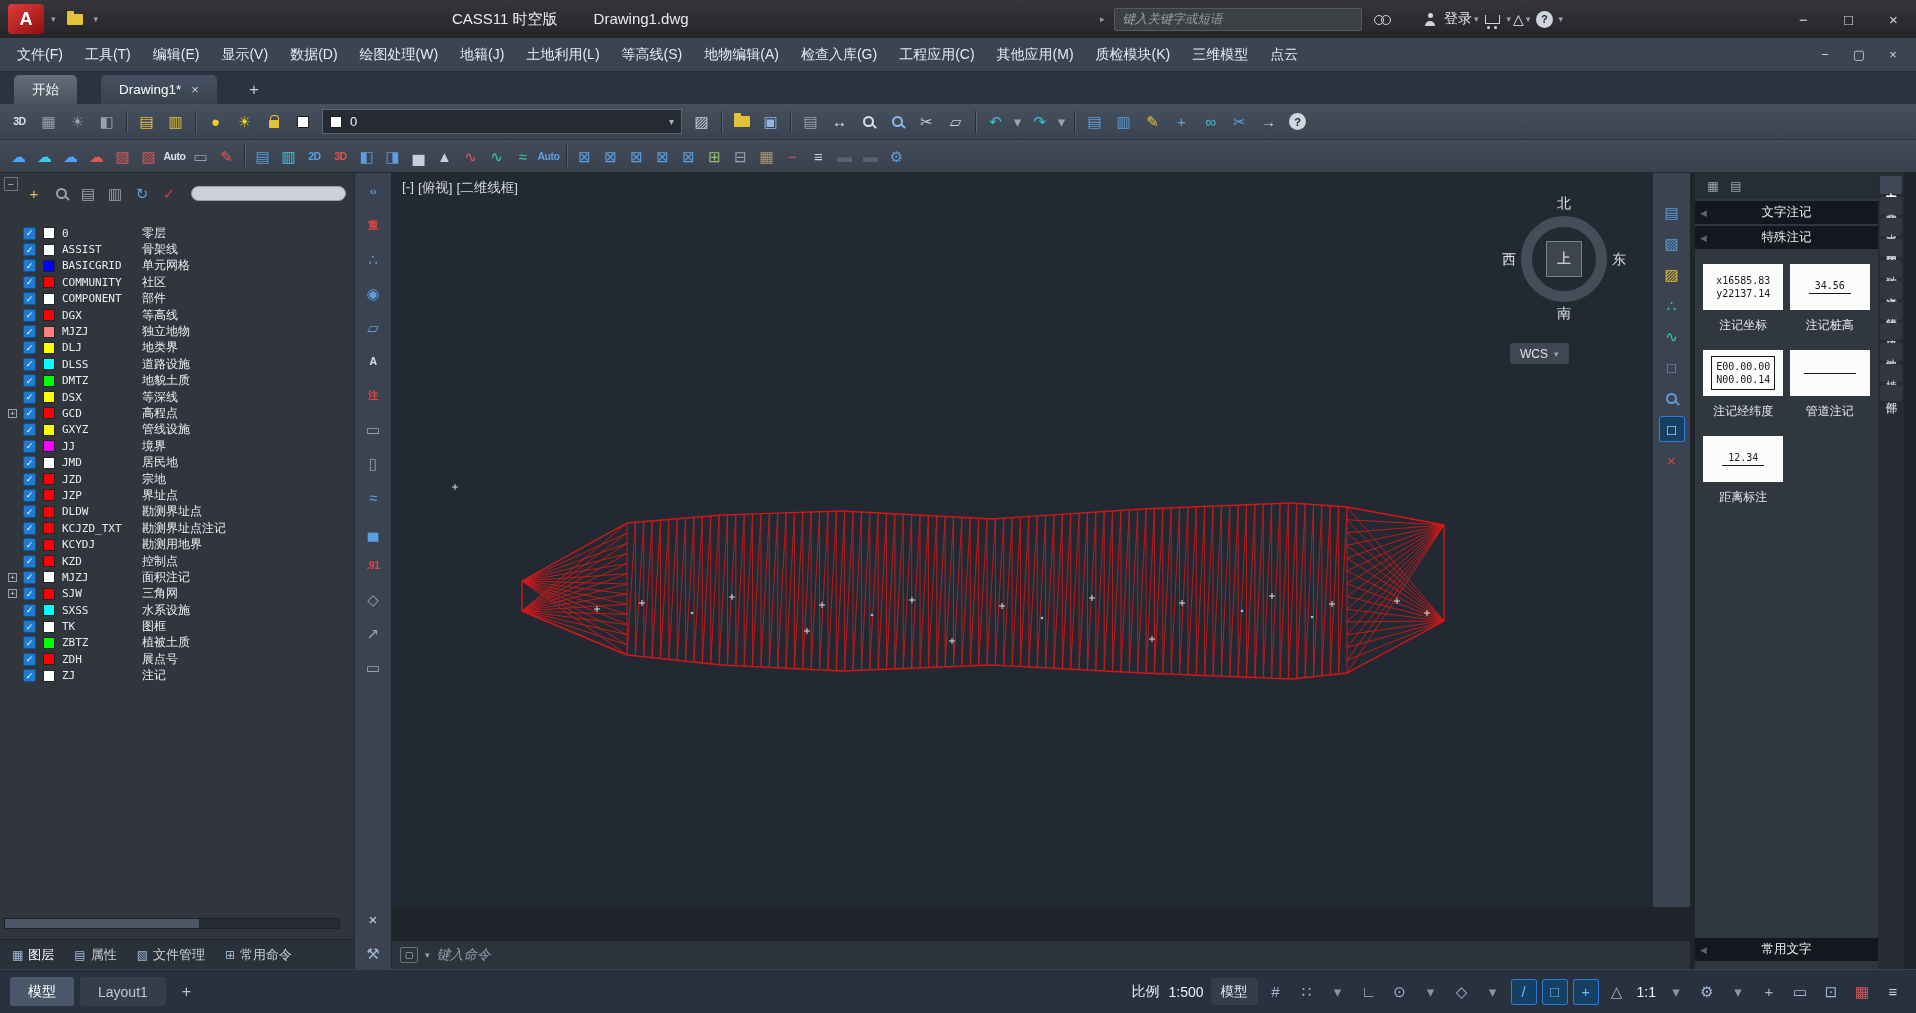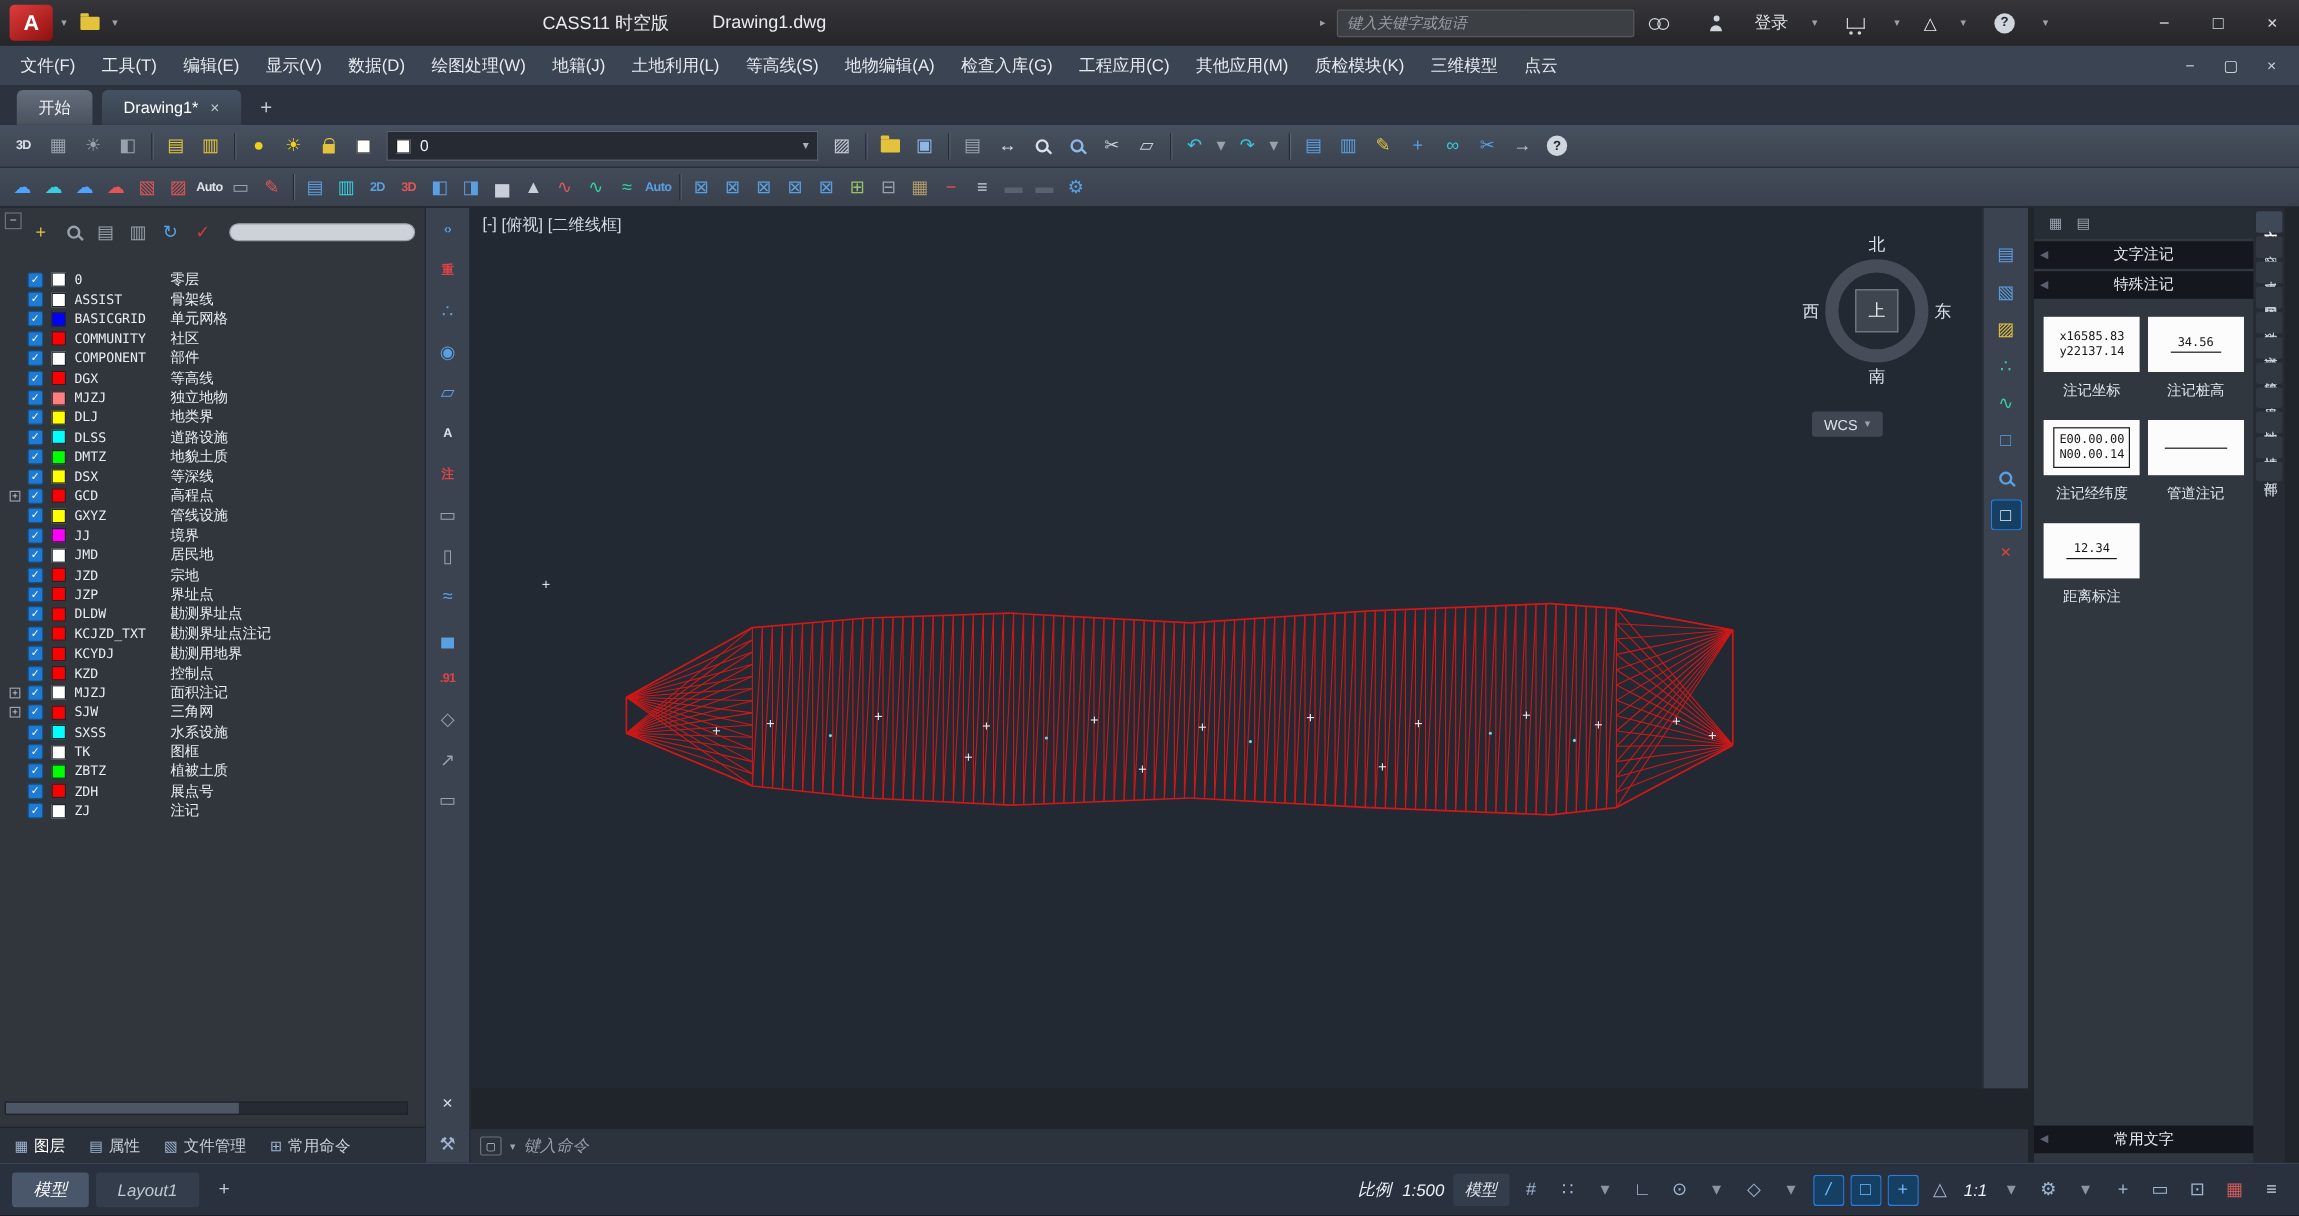--- a/index.html
+++ b/index.html
@@ -9,21 +9,21 @@
 
 
 .titlebar{position:absolute;left:0;top:0;width:100%;height:38px;background:linear-gradient(#35353a,#262629);display:flex;align-items:center;gap:7px;padding:0 8px;z-index:30;}
 .logo{width:36px;height:30px;border-radius:4px;background:linear-gradient(145deg,#e03c3c,#8f0f0f);color:#fff;font-weight:700;font-size:18px;display:flex;align-items:center;justify-content:center;}
 .caret{color:#9aa2ac;font-size:9px;}
 .tb-ic{display:flex;align-items:center;justify-content:center;width:24px;height:24px;}
 .tb-title{position:absolute;left:452px;display:flex;gap:36px;color:#e9ebee;font-size:15px;white-space:nowrap;}
 .tb-search{position:absolute;left:1100px;display:flex;align-items:center;gap:9px;}
 .searchbox{width:248px;height:23px;background:#3c3f44;border:1px solid #57595e;border-radius:2px;color:#c8ccd2;font-style:italic;font-size:12.5px;padding:0 8px;outline:none;font-family:inherit;}
 .searchbox::placeholder{color:#9aa0a8;font-style:italic;}
-.tb-right{position:absolute;left:1418px;display:flex;align-items:center;gap:20px;}
+.tb-right{position:absolute;left:1418px;display:flex;align-items:center;gap:2px;}
 .tb-label{color:#e2e6eb;font-size:14px;}
 .tb-win{position:absolute;right:0;top:0;height:100%;display:flex;}
 .winbtn{width:45px;height:100%;display:flex;align-items:center;justify-content:center;color:#d5dae1;font-size:15px;}
 .i-folder{width:16px;height:11px;background:#e3c23c;border-radius:1px;position:relative;display:inline-block;}
 .i-folder::before{content:"";position:absolute;top:-3px;left:0;width:7px;height:3px;background:#e3c23c;border-radius:1px 1px 0 0;}
 .i-user{width:12px;height:13px;position:relative;display:inline-block;}
 .i-user::before{content:"";position:absolute;top:0;left:3.5px;width:5px;height:5px;border-radius:50%;background:#cfd5dd;}
 .i-user::after{content:"";position:absolute;bottom:0;left:1px;width:10px;height:5px;border-radius:5px 5px 0 0;background:#cfd5dd;}
 .i-binoc{width:17px;height:9px;position:relative;display:inline-block;}
 .i-binoc::before,.i-binoc::after{content:"";position:absolute;top:0;width:8px;height:8px;border:1.5px solid #cfd5dd;border-radius:50%;}
@@ -37,21 +37,21 @@
 .i-lock::before{content:"";position:absolute;top:-5px;left:1.5px;width:7px;height:6px;border:1.5px solid #e3c23c;border-bottom:none;border-radius:4px 4px 0 0;}
 
 
 .menubar{position:absolute;left:0;top:38px;width:100%;height:34px;background:#3b4452;display:flex;align-items:center;border-bottom:1px solid #2a3039;z-index:29;}
 .menu-items{display:flex;height:100%;align-items:flex-start;padding-left:6px;}
 .mitem{color:#e6eaf0;font-size:14px;padding:0 11px;height:100%;display:flex;align-items:center;white-space:nowrap;}
 .menu-win{margin-left:auto;display:flex;align-items:center;padding-right:8px;gap:4px;}
 .mwb{width:30px;height:24px;display:flex;align-items:center;justify-content:center;color:#cdd3db;font-size:13px;}
 
 
-.tabsbar{position:absolute;left:0;top:72px;width:100%;height:32px;background:#2c333e;display:flex;align-items:flex-end;padding-left:14px;gap:8px;z-index:28;}
+.tabsbar{position:absolute;left:0;top:72px;width:100%;height:32px;background:#2c333e;display:flex;align-items:flex-end;padding-left:14px;gap:24px;z-index:28;}
 .doctab{height:29px;padding:0 18px;display:flex;align-items:center;gap:10px;font-size:13.5px;border-radius:5px 5px 0 0;}
 .doctab.start{background:linear-gradient(#646d7a,#4a525e);color:#eef1f5;}
 .doctab.active{background:linear-gradient(#455162,#38424f);color:#fff;}
 .tabclose{color:#c3c9d2;font-size:13px;}
 .newtab{height:29px;display:flex;align-items:center;color:#c3c9d2;font-size:17px;padding:0 8px;}
 
 
 .toolbar1{position:absolute;left:0;top:104px;width:100%;height:36px;background:linear-gradient(#47505e,#3b4350);display:flex;align-items:center;padding:0 6px;gap:2px;border-bottom:1px solid #2a3039;z-index:27;}
 .toolbar2{position:absolute;left:0;top:140px;width:100%;height:33px;background:linear-gradient(#424b58,#39414d);display:flex;align-items:center;padding:0 6px;gap:1px;border-bottom:1px solid #232932;z-index:26;}
 .ibtn{min-width:27px;height:27px;display:inline-flex;align-items:center;justify-content:center;border-radius:3px;position:relative;flex:none;}
@@ -128,21 +128,21 @@
 .rp-line.ul{border-bottom:1px solid #17181a;padding:0 6px 1px;}
 .rp-sample.boxed::after{content:"";position:absolute;left:8px;top:6px;right:8px;bottom:6px;border:1px solid #17181a;}
 .dashline{width:52px;border-top:1.5px solid #17181a;}
 .rp-label{color:#e2e7ee;font-size:12px;}
 .rp-foot{position:absolute;left:0;bottom:8px;width:100%;}
 .right-tabstrip{position:absolute;left:1878px;top:173px;width:26px;height:796px;background:#272c34;display:flex;flex-direction:column;align-items:center;padding-top:3px;gap:3px;}
 .rtab{writing-mode:vertical-rl;text-orientation:upright;background:#313842;color:#ccd3dd;font-size:11.5px;padding:7px 0;width:22px;display:flex;align-items:center;justify-content:center;border-radius:2px;letter-spacing:1px;}
 .rtab.active{background:#3e4856;color:#fff;}
 
 
-.statusbar{position:absolute;left:0;top:969px;width:100%;height:44px;background:#29313e;border-top:1px solid #3a4452;display:flex;align-items:center;padding:12px 10px;font-style:italic;}
+.statusbar{position:absolute;left:0;top:969px;width:100%;height:44px;background:#29313e;border-top:1px solid #3a4452;display:flex;align-items:center;padding:12px 10px;}
 .status-tabs{display:flex;align-items:center;gap:6px;}
 .stab{height:29px;padding:0 18px;display:flex;align-items:center;font-size:14px;border-radius:3px;background:#333d4b;color:#bfc7d2;}
 .stab.active{background:#4a5669;color:#fff;}
 .stab.plus{padding:0 10px;font-size:16px;background:none;}
 .status-right{margin-left:auto;display:flex;align-items:center;gap:5px;}
 .slabel{color:#edf1f6;font-size:14px;margin:0 2px;white-space:nowrap;}
 .sbtnt{color:#e2e7ee;font-size:13.5px;padding:0 10px;height:27px;display:inline-flex;align-items:center;border-radius:3px;background:#333d4b;white-space:nowrap;}
 .status-right .ibtn{min-width:26px;height:26px;}
 </style>
 </head>

